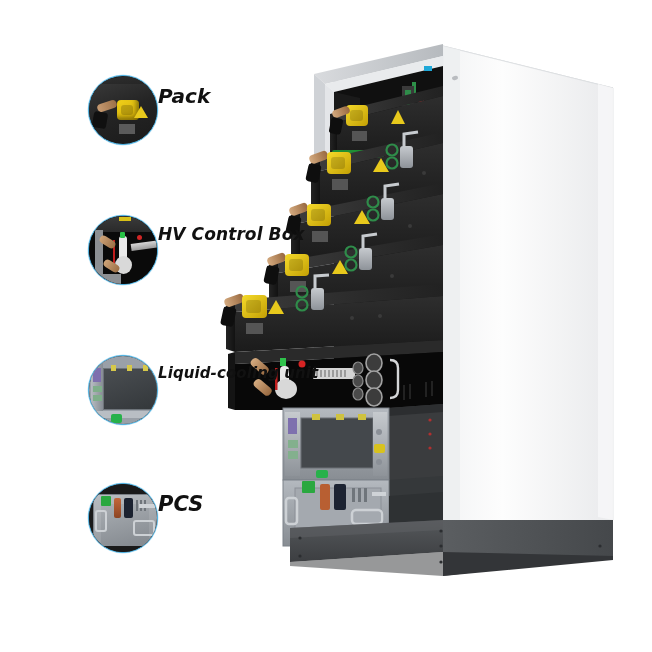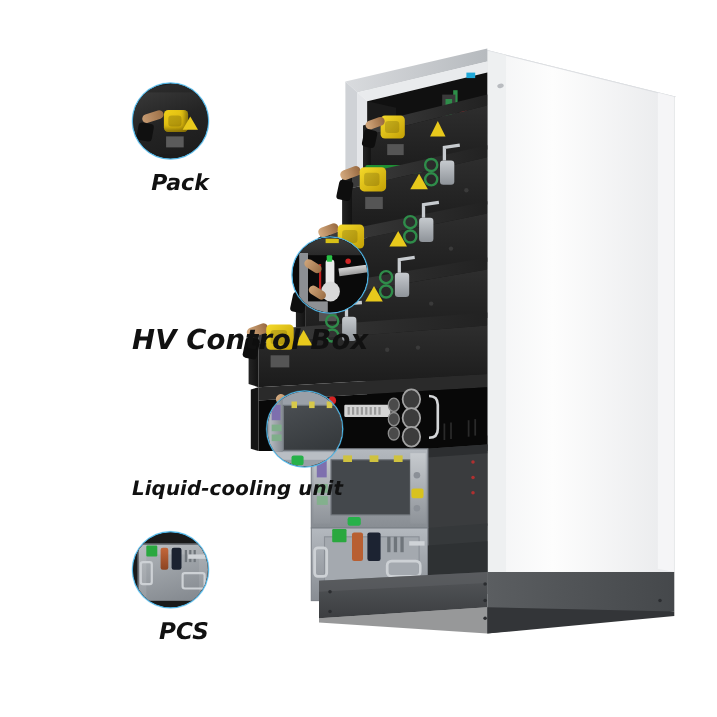--- a/index.html
+++ b/index.html
@@ -1,21 +1,21 @@
 <!DOCTYPE html>
 <html><head>
 <meta charset="utf-8">
 <style>
   html,body{margin:0;padding:0;background:#ffffff;}
   body{width:652px;height:652px;overflow:hidden;position:relative;
        font-family:"DejaVu Sans", sans-serif;}
   #stage{position:absolute;inset:0;width:652px;height:652px;background:#ffffff;}
 
   
-  .callout{position:absolute;display:flex;flex-direction:column;align-items:flex-end;margin-left:32px;}
+  .callout{position:absolute;display:flex;flex-direction:row;align-items:flex-start;}
   .thumb{width:68px;height:68px;border-radius:50%;
          border:1.6px solid #4fb6e8;overflow:hidden;position:relative;
          background:#1c1c1c;box-shadow:0 0 0 0.5px rgba(79,182,232,.35);}
   .thumb .inner{position:absolute;inset:0;}
   .clabel{margin-top:9px;font-style:italic;font-weight:700;color:#111;
           white-space:nowrap;letter-spacing:.1px;}
 
   
   .t1 .bodyblk{position:absolute;left:-6px;top:8px;width:90px;height:56px;
        background:linear-gradient(160deg,#3a3a3a 0%,#242424 45%,#1a1a1a 100%);}
@@ -413,40 +413,40 @@
           <div class="white1"></div>
           <div class="white2"></div>
         <div class="grn"></div>
           <div class="red"></div>
         <div class="bar"></div>
           <div class="tanA"></div>
           <div class="tanB"></div>
         <div class="botg"></div>
       </div>
     </div>
-    <div class="clabel" style="font-size:25px">HV Control Box</div>
+    <div class="clabel" style="font-size:17px">HV Control Box</div>
   </div>
 
   <div class="callout" style="left:88px;top:355px;">
     <div class="thumb t3">
       <div class="inner">
         <div class="bg"></div>
         <div class="frameL"></div>
           <div class="purple"></div>
           <div class="g1"></div>
           <div class="g2"></div>
         <div class="panel"></div>
         <div class="clip" style="left:22px"></div>
           <div class="clip" style="left:38px"></div>
         <div class="clip" style="left:54px"></div>
         <div class="botbar"></div>
           <div class="grnnub"></div>
       </div>
     </div>
-    <div class="clabel" style="font-size:18px">Liquid-cooling unit</div>
+    <div class="clabel" style="font-size:15px">Liquid-cooling unit</div>
   </div>
 
   <div class="callout" style="left:88px;top:483px;">
     <div class="thumb t4">
       <div class="inner">
         <div class="bg"></div>
           <div class="face"></div>
           <div class="face2"></div>
         <div class="grn"></div>
           <div class="org"></div>

